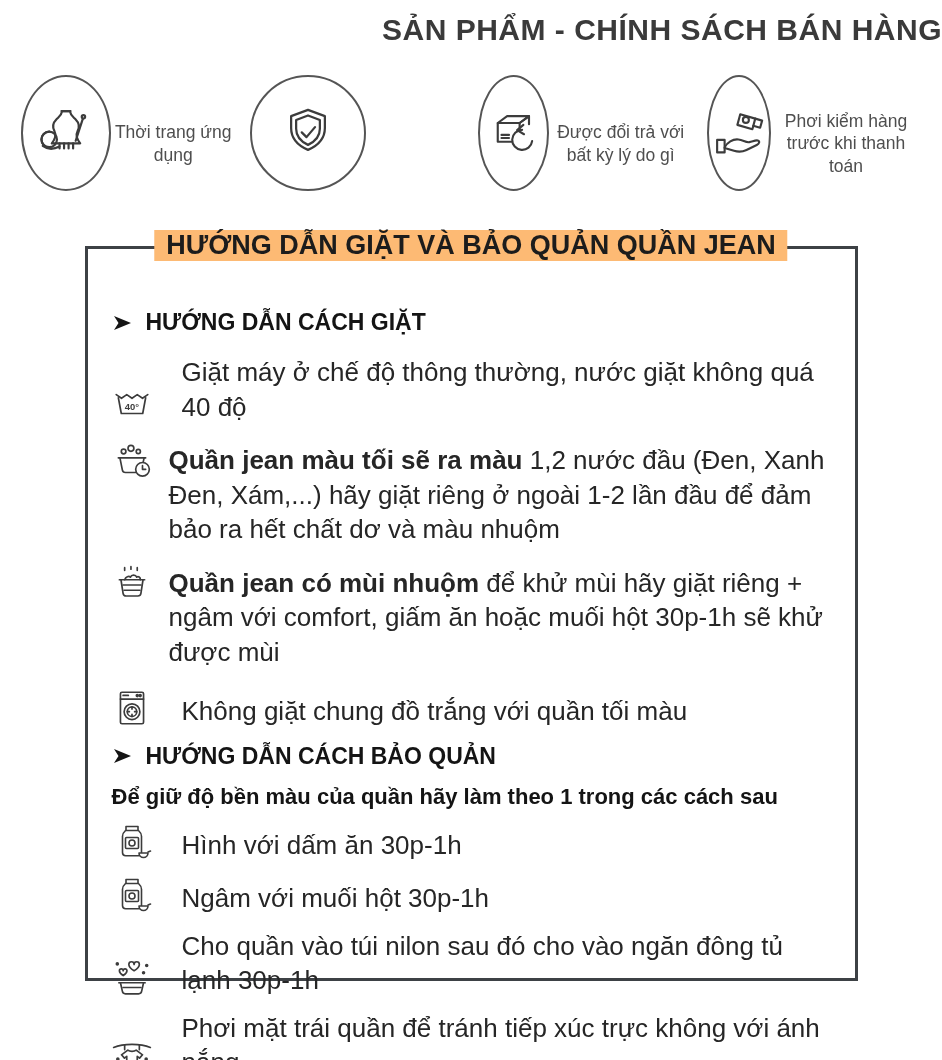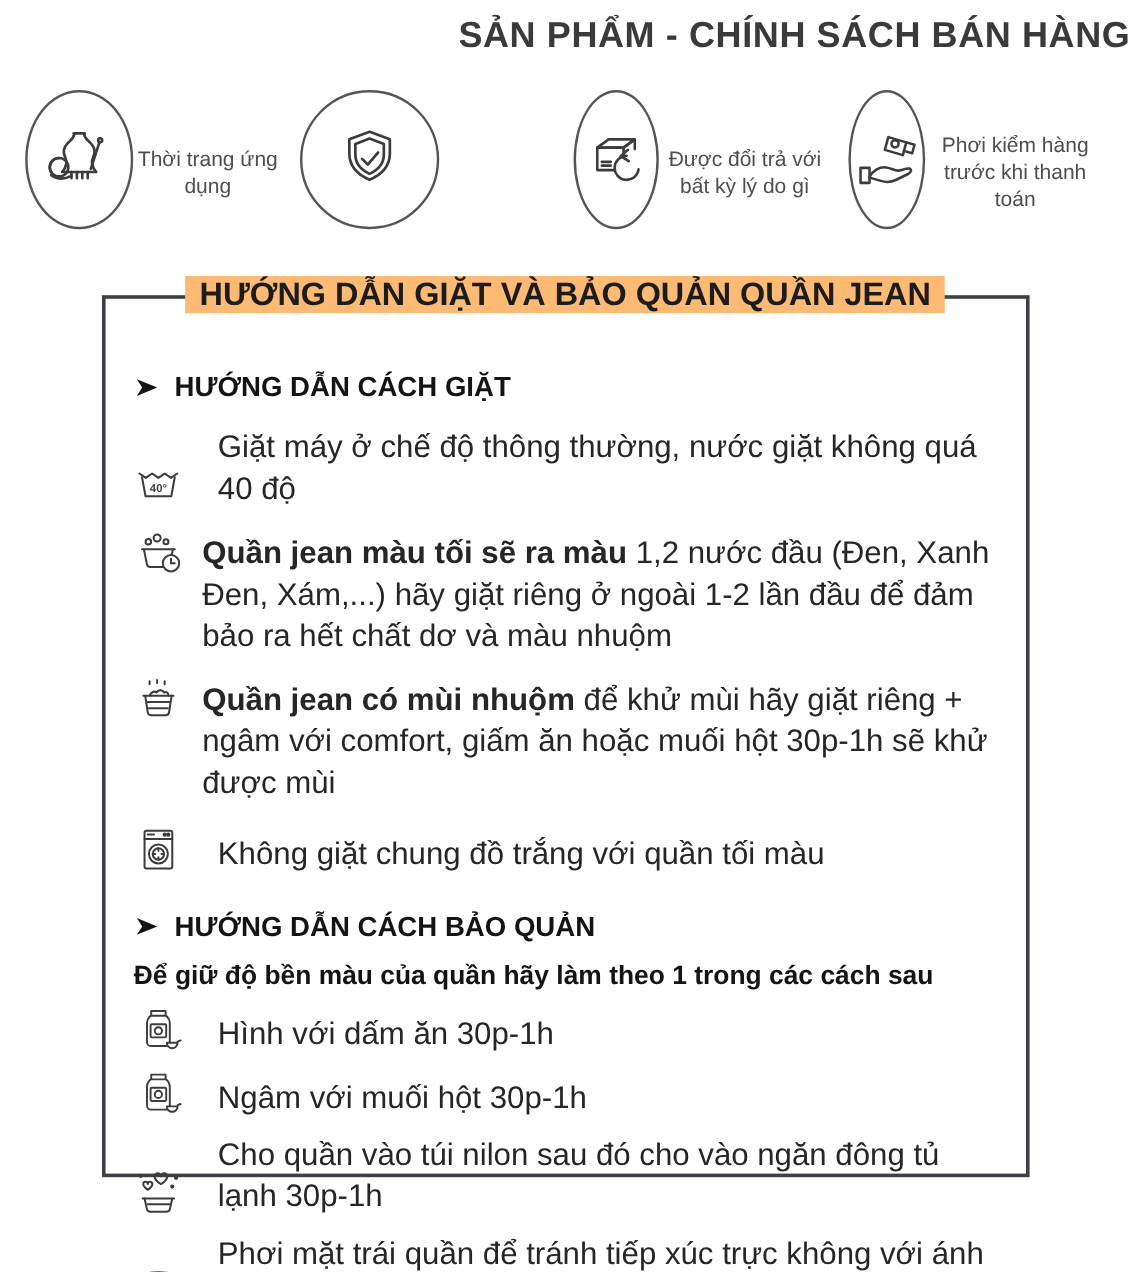--- a/index.html
+++ b/index.html
@@ -70,21 +70,21 @@
   }
   .section-heading {
     display: flex;
     align-items: center;
     gap: 12px;
     font-size: 23px;
     font-weight: 700;
     color: #141414;
     margin: 26px 0 6px 2px;
   }
-  .section-heading:first-of-type { margin-top: 30px; }
+  .section-heading:first-of-type { margin-top: 14px; }
   .care-item {
     display: flex;
     align-items: flex-start;
     gap: 15px;
     margin-top: 19px;
   }
   .care-item .item-icon {
     flex: 0 0 44px;
     display: flex;
     justify-content: center;

